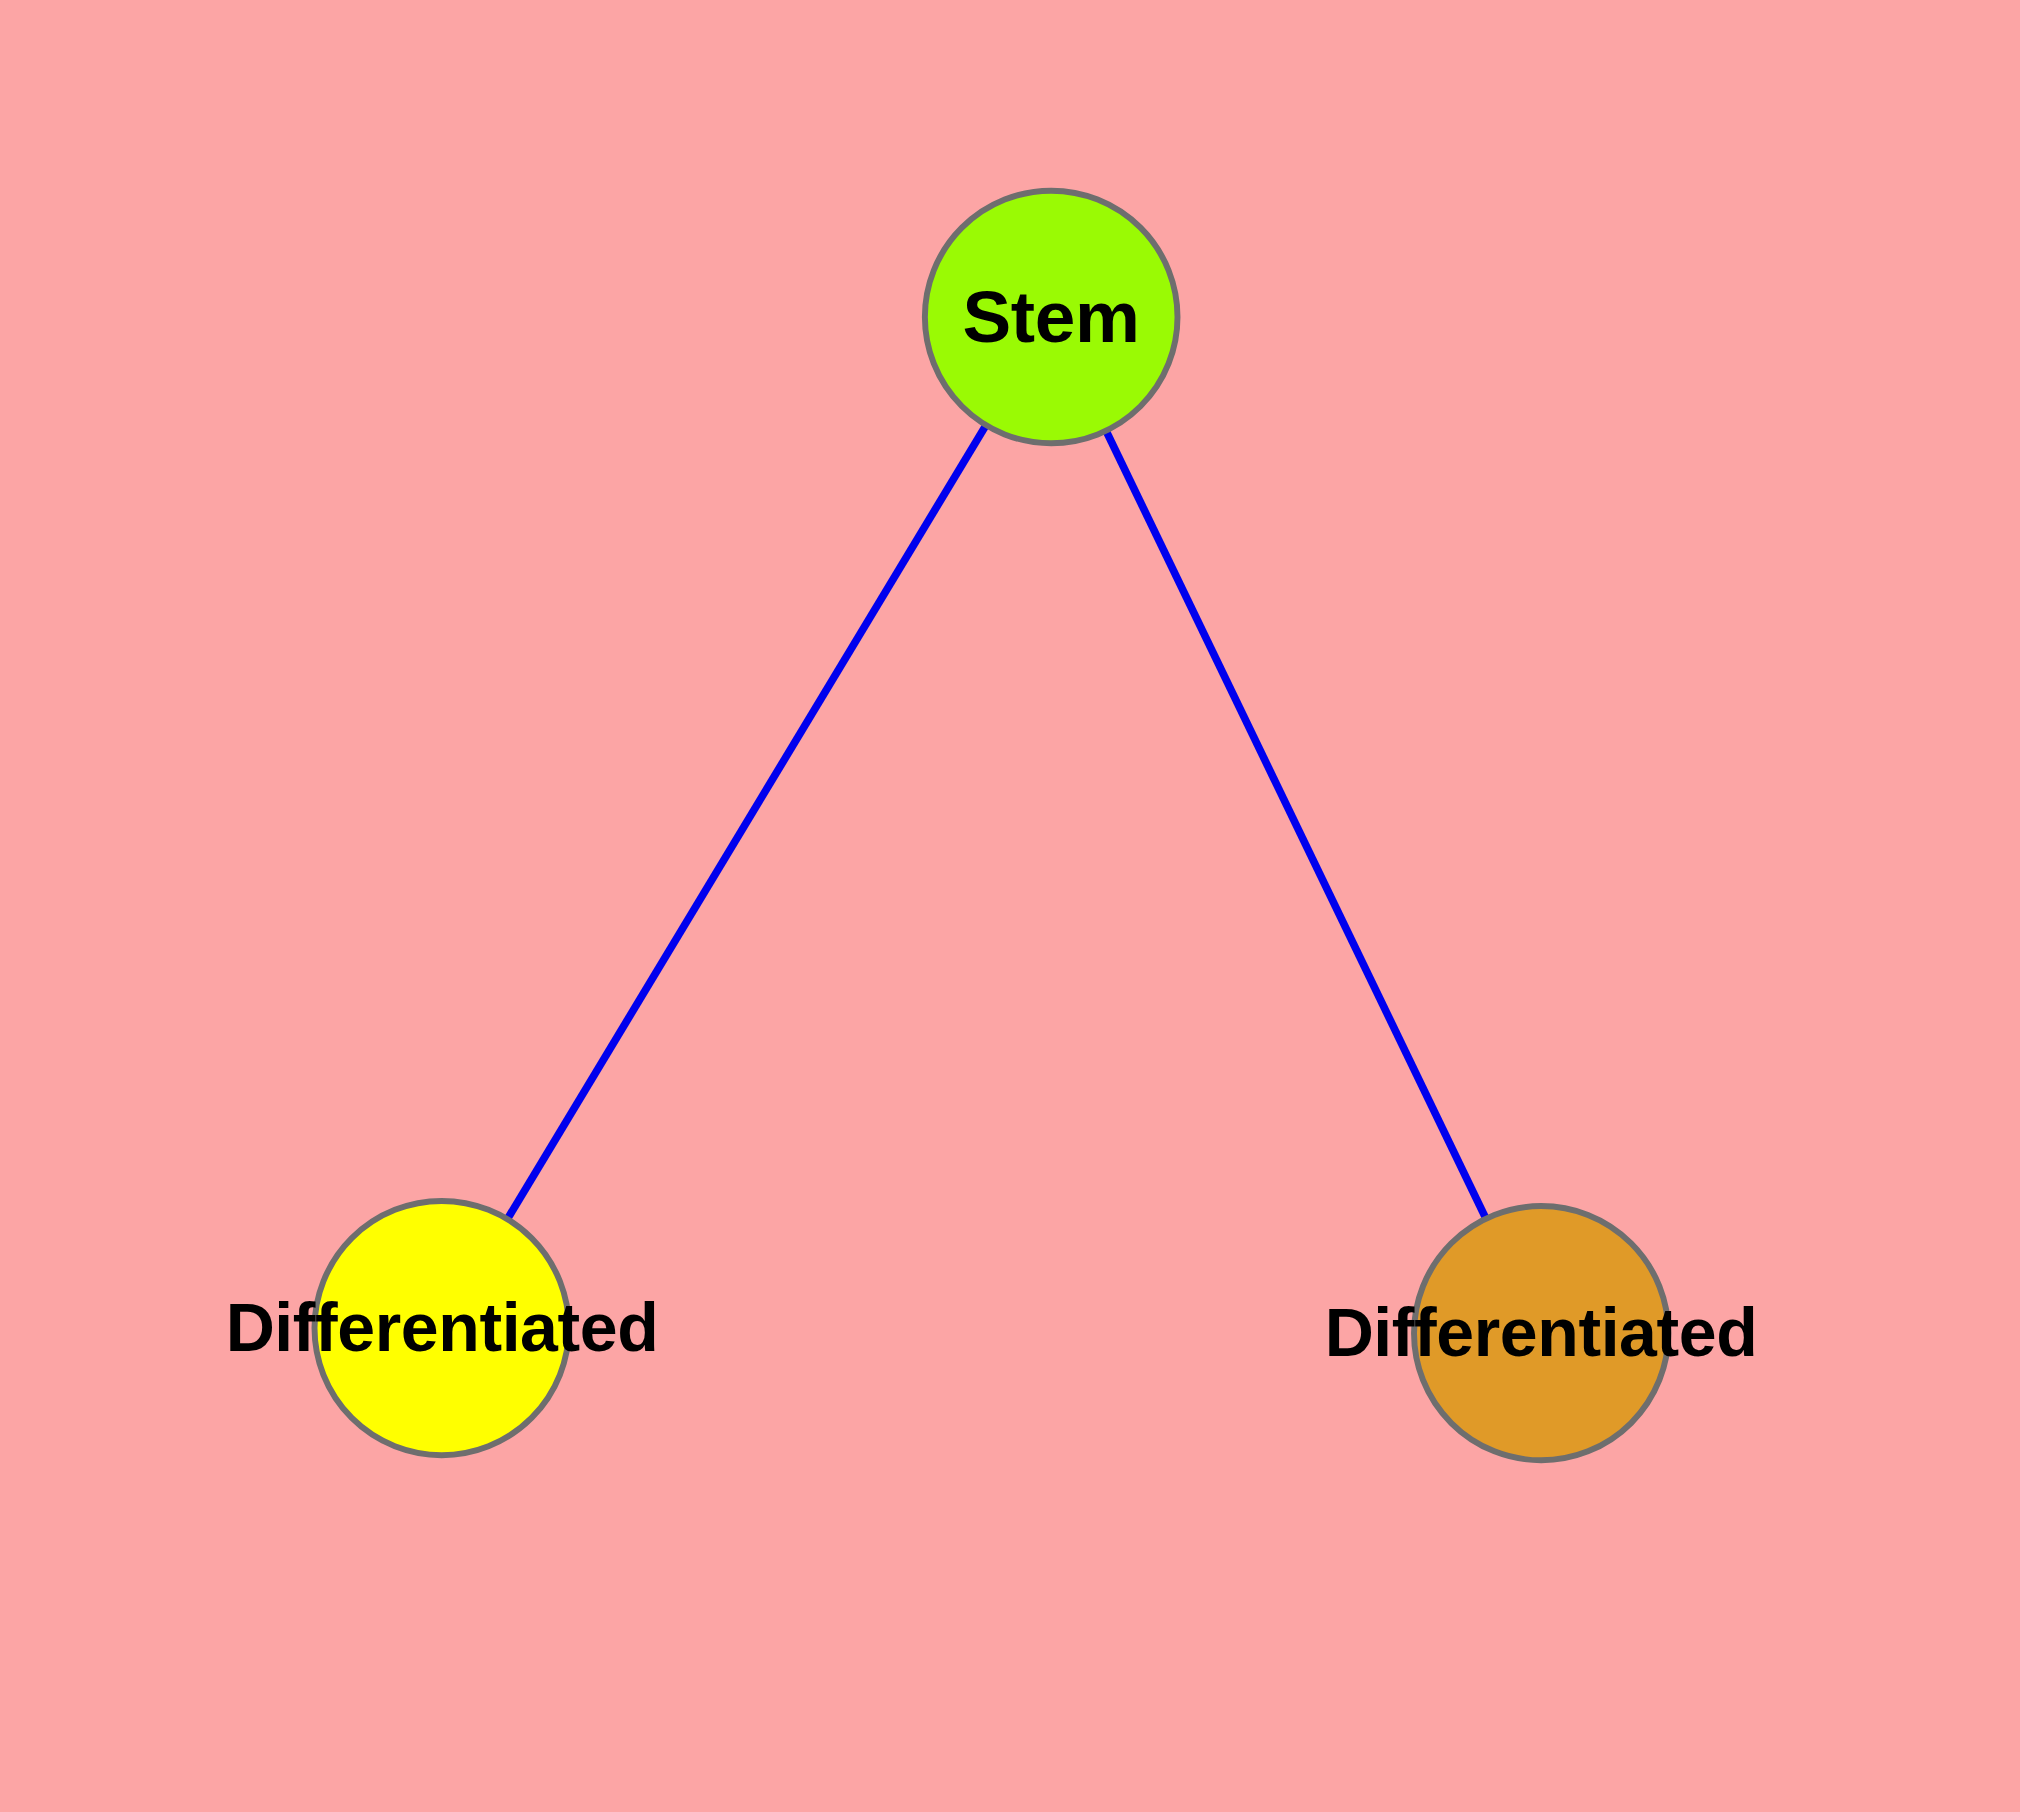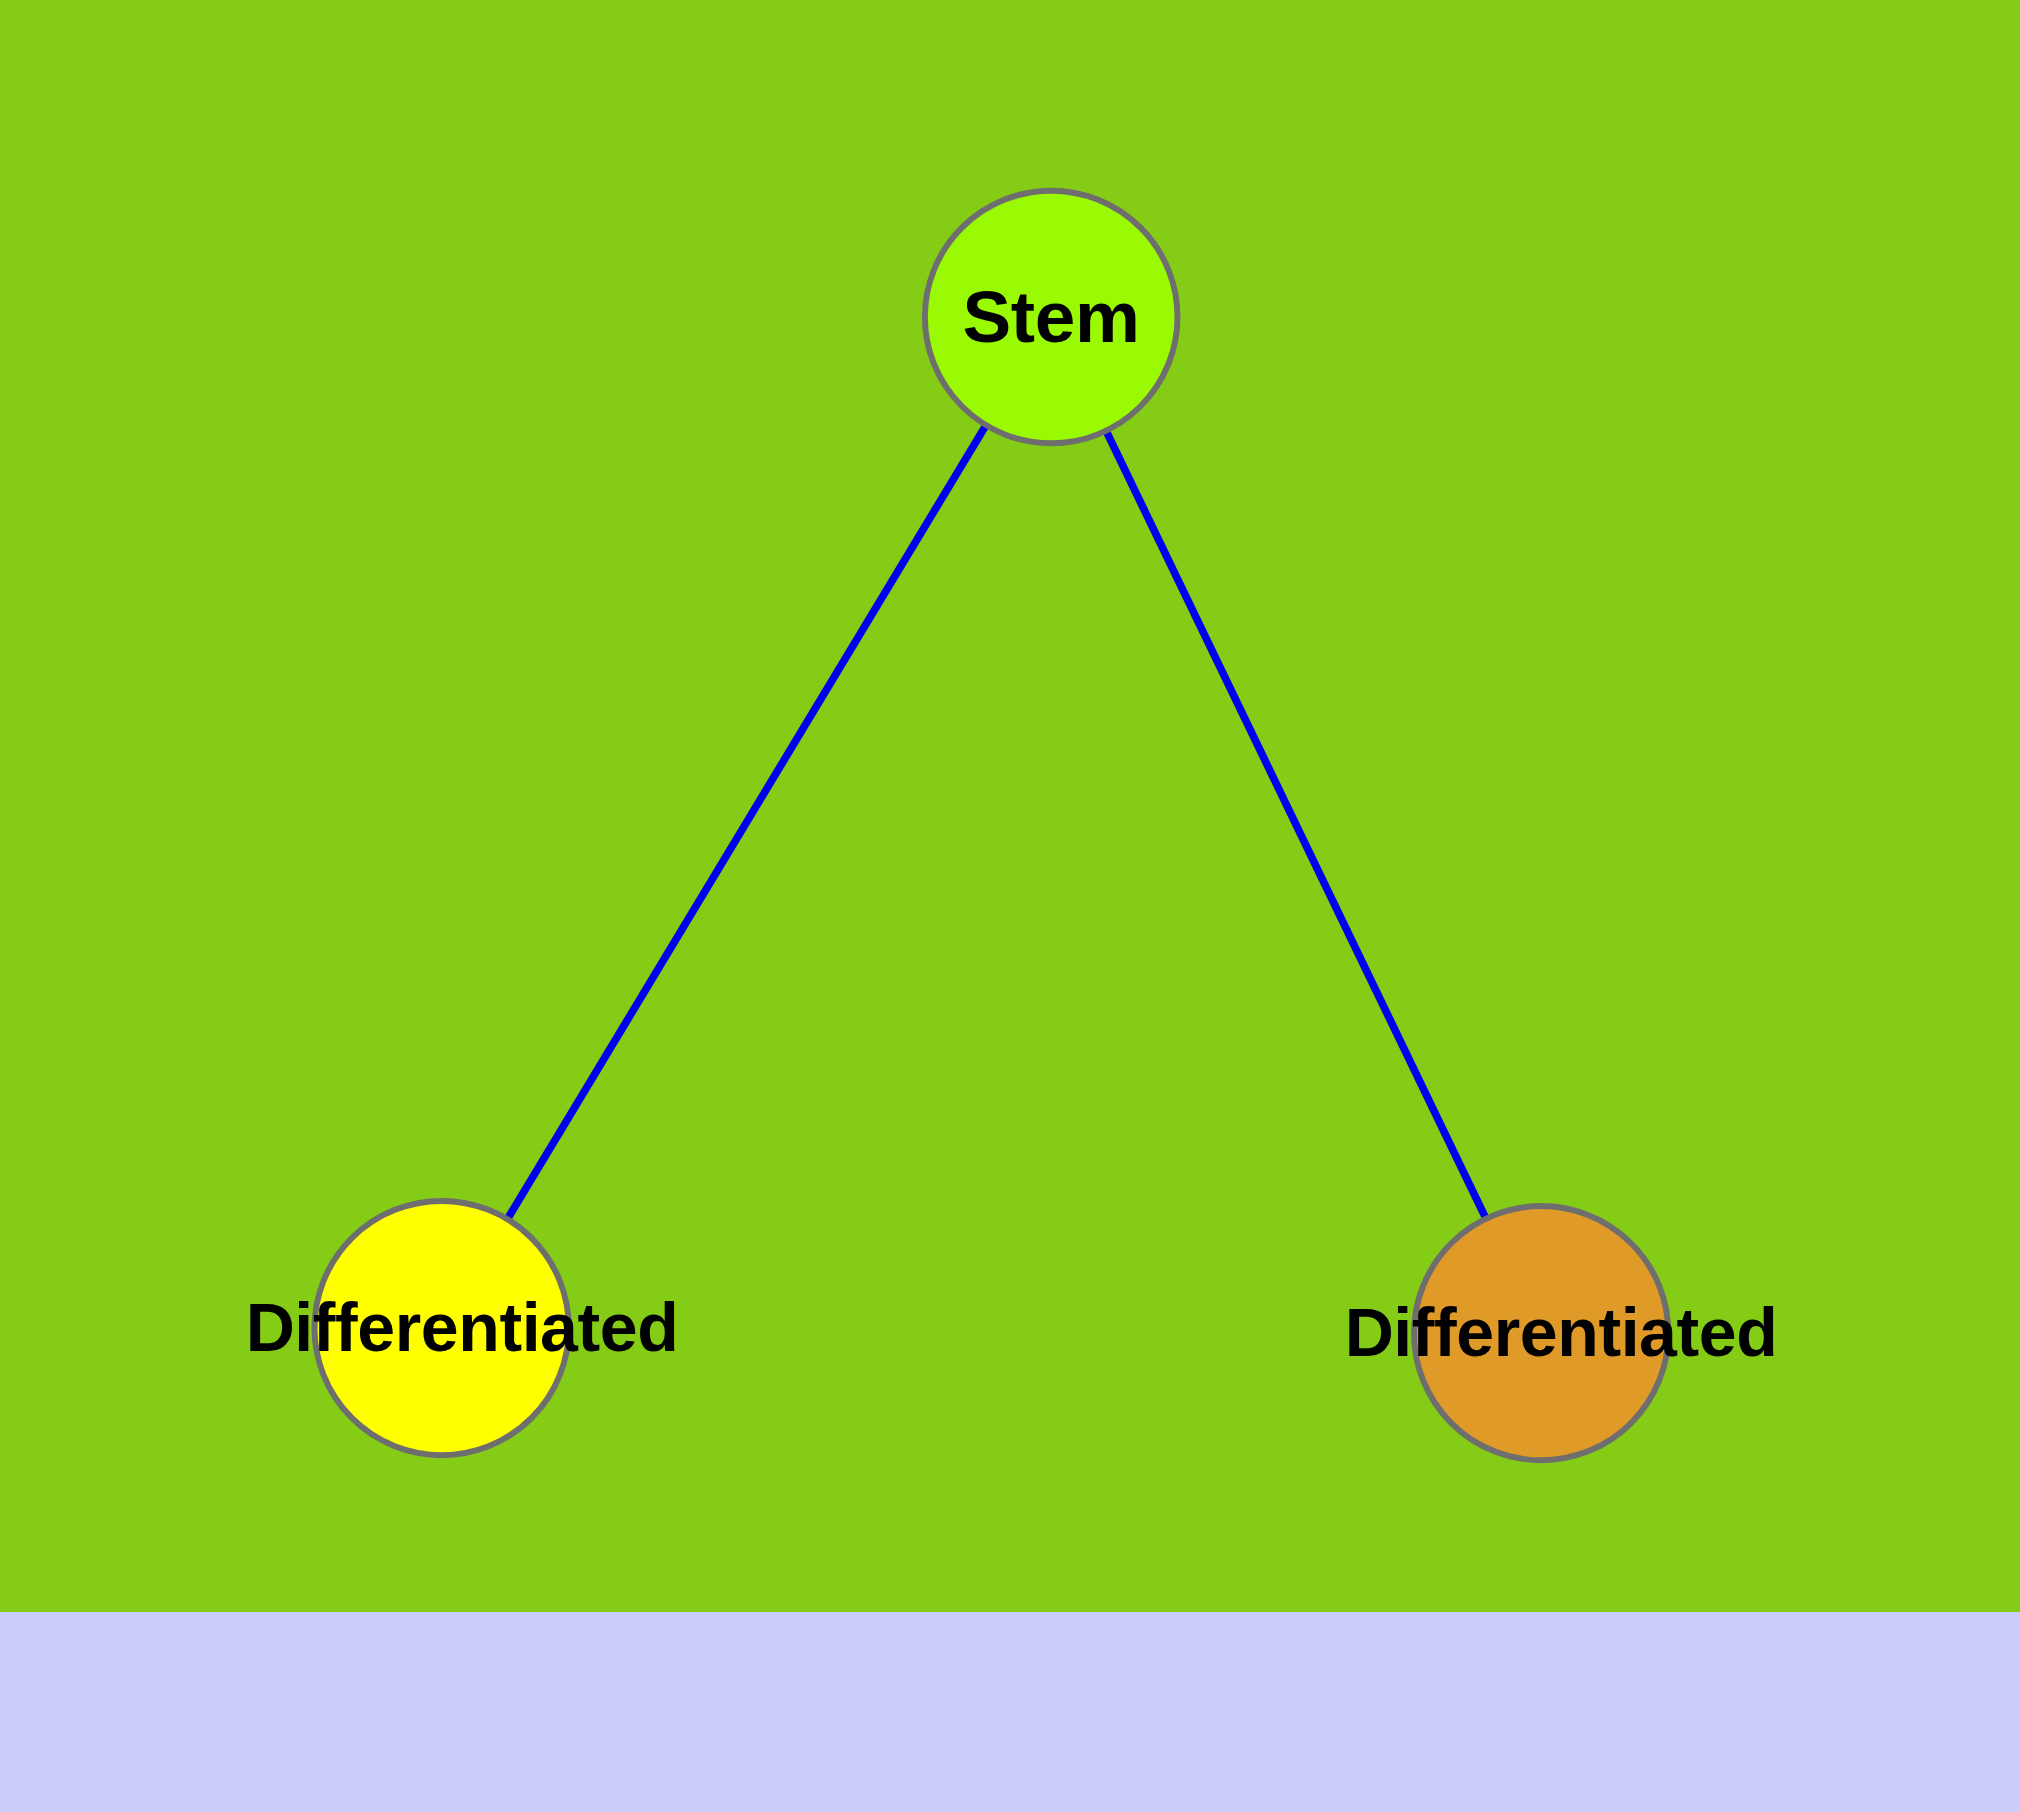--- a/index.html
+++ b/index.html
@@ -27,26 +27,26 @@
     color: #000000;
     font-family: "Liberation Sans", sans-serif;
     font-weight: bold;
     text-align: center;
     white-space: nowrap;
     line-height: 1.02;
     pointer-events: none;
     transform: translate(-50%, -50%);
   }
   .node-label.stem-label   { font-size: 73px; letter-spacing: -0.4px; }
-  .node-label.diff-label   { font-size: 68px; letter-spacing: -0.4px; margin-left: 20px; }
+  .node-label.diff-label   { font-size: 68px; letter-spacing: -0.4px; }
 </style>
 </head>
 <body style="background: rgb(204, 204, 250);">
 
-<div id="canvas" style="width: 2021px; height: 1612px; background: #84cc16;">
+<div id="canvas" style="width: 2021px; height: 1812px; background: #fca5a5;">
 
   <svg id="graph-svg" viewBox="0 0 2384 2138" preserveAspectRatio="none" style="width: 2021px; height: 1812px;">
     <g>
       <line x1="1240" y1="374" x2="521" y2="1567" stroke="#0000ee" stroke-width="9" stroke-linecap="butt"></line>
       <line x1="1240" y1="374" x2="1818" y2="1573" stroke="#0000ee" stroke-width="9" stroke-linecap="butt"></line>
     </g>
     <g>
       <circle cx="1240" cy="374" r="149" fill="#9afa04" stroke="#6e6e6e" stroke-width="7"></circle>
       <circle cx="521" cy="1567" r="150" fill="#ffff00" stroke="#6e6e6e" stroke-width="7"></circle>
       <circle cx="1818" cy="1573" r="150" fill="#e09a28" stroke="#6e6e6e" stroke-width="7"></circle>

